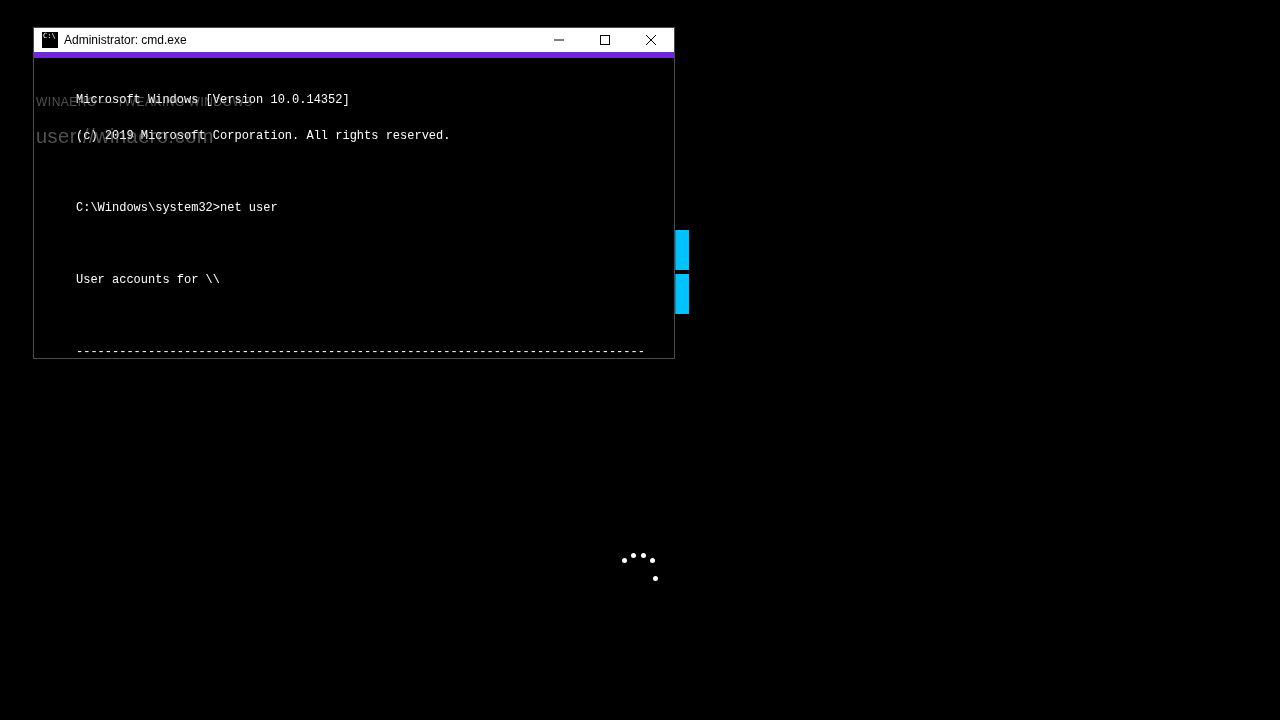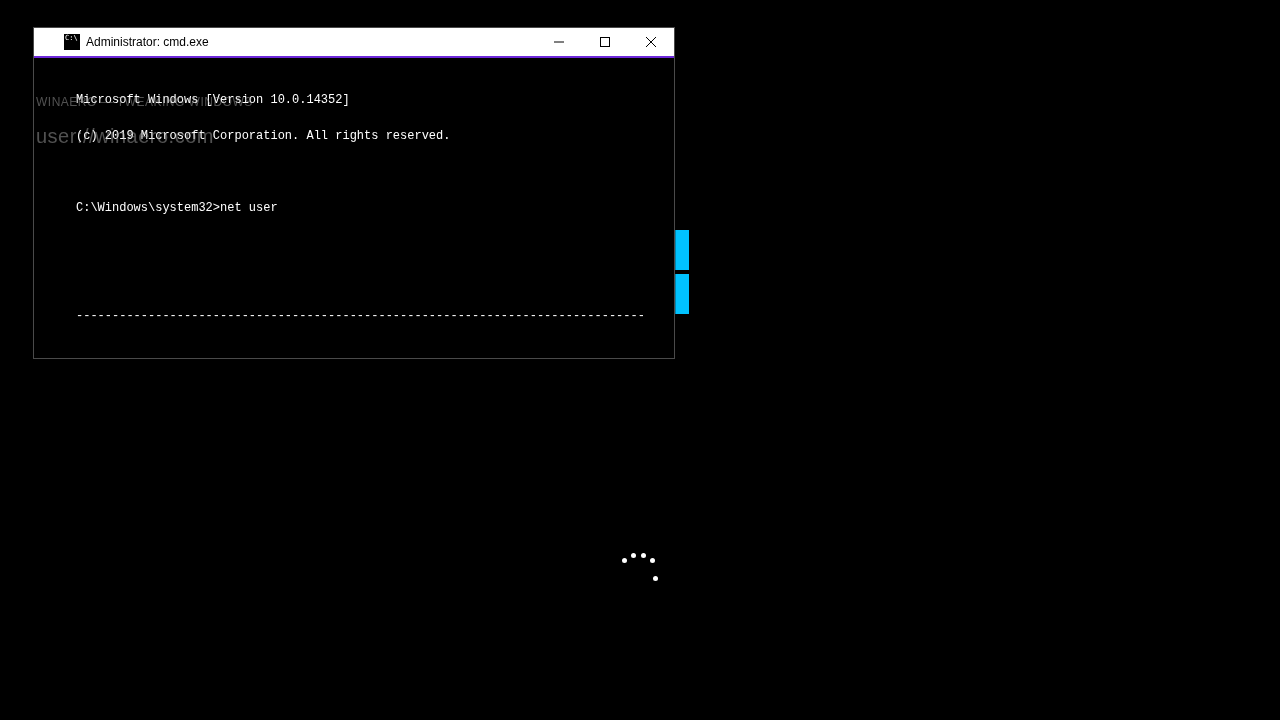--- a/index.html
+++ b/index.html
@@ -26,23 +26,22 @@
     flex-direction: column;
     box-shadow: 0 0 0 1px rgba(0,0,0,.3);
   }
 
   
   .titlebar {
     height: 30px;
     background: #fff;
     display: flex;
     align-items: center;
-    border-bottom: 2px solid #6d28d9;
+    border-bottom: 6px solid #6d28d9;
     user-select: none;
-    padding-left: 22px;
   }
   .titlebar .app-icon {
     width: 16px; height: 16px;
     margin: 0 6px 0 8px;
     background: #000;
     position: relative;
   }
   .titlebar .app-icon::before {
     content: "C:\\";
     position: absolute;
@@ -151,20 +150,21 @@
   <div class="terminal">
     <div class="watermark">
       <div class="wm1">WINAERO — TWEAKING WINDOWS</div>
       <div class="wm2">user://winaero.com</div>
     </div>
     <div class="line">Microsoft Windows [Version 10.0.14352]</div>
     <div class="line">(c) 2019 Microsoft Corporation. All rights reserved.</div>
     <div class="line"></div>
     <div class="line">C:\Windows\system32&gt;net user</div>
     <div class="line"></div>
+    <div class="line">User accounts for \\</div>
     <div class="line"></div>
     <div class="line">-------------------------------------------------------------------------------</div>
     
     
     
     
     
     
     
     

